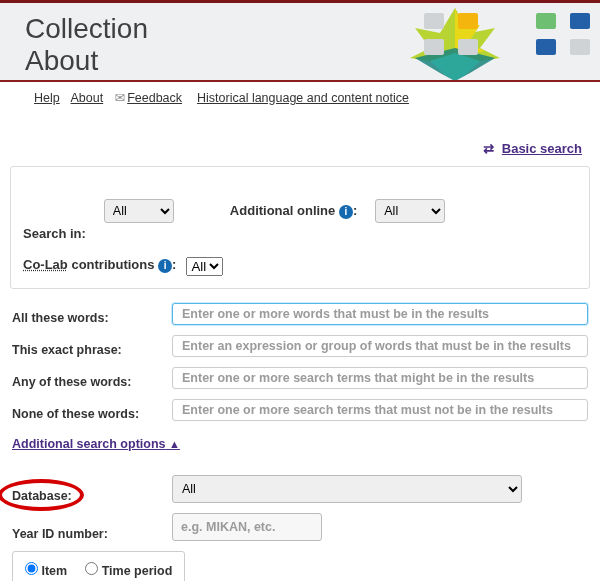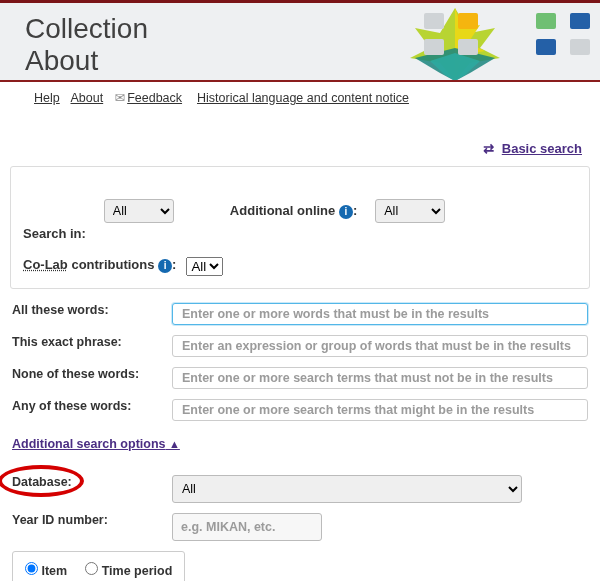--- a/index.html
+++ b/index.html
@@ -22,21 +22,21 @@
 .basic-search-row a { color: #4b2e83; font-weight: bold; font-size: 13px; }
 .swap-icon { color: #4b2e83; font-weight: bold; margin-right: 4px; }
 .filter-box { border: 1px solid #dcdcdc; border-radius: 3px; padding: 14px 12px 12px 12px; }
 .filter-row1 { display: flex; align-items: center; gap: 18px; flex-wrap: wrap; }
 .filter-row1 label { font-weight: bold; font-size: 13px; margin-top: 45px; }
 .filter-row1 select { padding: 3px 4px; border: 1px solid #bbb; border-radius: 3px; font-size: 12.5px; min-width: 70px; }
 .filter-row2 { margin-top: 16px; display: flex; gap: 10px; }
 .dotted-link { text-decoration: underline; text-decoration-style: dotted; color: #333; font-weight: bold; cursor: pointer; }
 .info-badge { display: inline-block; width: 14px; height: 14px; border-radius: 50%; background: #1569b0; color: #fff; font-size: 10px; text-align: center; line-height: 14px; font-weight: bold; cursor: pointer; }
 .form-area { padding: 14px 2px 0 2px; }
-.form-row { display: flex; align-items: flex-start; margin-bottom: 10px; }
+.form-row { display: flex; align-items: flex-end; margin-bottom: 10px; }
 .form-label { width: 160px; font-weight: bold; font-size: 12.5px; padding-right: 10px; }
 .form-input { flex: 1; }
 .text-input { width: 100%; padding: 3px 9px; border: 1px solid #ccc; border-radius: 3px; font-size: 12.5px; font-weight: bold; }
 .text-input::placeholder { color: #9b9b9b; }
 .text-input.highlighted { border: 1px solid #53b7e8; box-shadow: 0 0 0 1px rgba(83,183,232,0.3); }
 .addl-link { color: #4b2e83; text-decoration: underline; font-weight: bold; font-size: 12.5px; cursor: pointer; display: inline-block; margin: 6px 0 24px 0; }
 .chevron-up { font-size: 11px; }
 .db-label-box { position: relative; display: inline-block; }
 .red-circle { position: absolute; left: -14px; top: -10px; width: 86px; height: 32px; border: 4px solid #d40000; border-radius: 50%; pointer-events: none; }
 .full-select { width: 350px; padding: 5px; border: 1px solid #bbb; border-radius: 3px; font-size: 12.5px; }
@@ -132,26 +132,26 @@
   <div class="form-area">
     <div class="form-row">
       <div class="form-label">All these words:</div>
       <div class="form-input"><input type="text" class="text-input highlighted" placeholder="Enter one or more words that must be in the results" style=""></div>
     </div>
     <div class="form-row">
       <div class="form-label">This exact phrase:</div>
       <div class="form-input"><input type="text" class="text-input" placeholder="Enter an expression or group of words that must be in the results" style=""></div>
     </div>
     <div class="form-row">
+      <div class="form-label">Any of these words:</div>
+      <div class="form-input"><input type="text" class="text-input" placeholder="Enter one or more search terms that might be in the results" style=""></div>
+    </div>
+    <div class="form-row">
       <div class="form-label">None of these words:</div>
       <div class="form-input"><input type="text" class="text-input" placeholder="Enter one or more search terms that must not be in the results" style=""></div>
-    </div>
-    <div class="form-row">
-      <div class="form-label">Any of these words:</div>
-      <div class="form-input"><input type="text" class="text-input" placeholder="Enter one or more search terms that might be in the results" style=""></div>
     </div>
 
     <span class="addl-link">
       <span>Additional search options</span>
       <span class="chevron-up">▲</span>
     </span>
 
     <div class="form-row">
       <div class="form-label">
         <span class="db-label-box">

